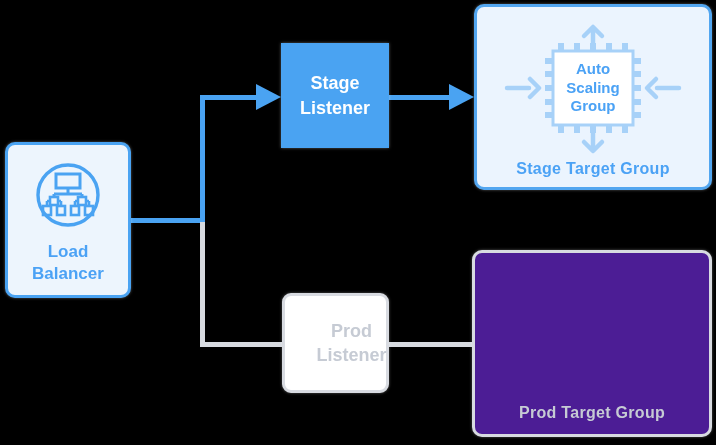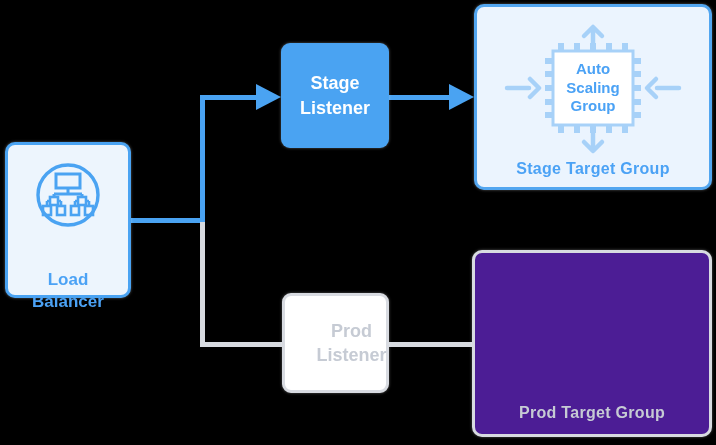--- a/index.html
+++ b/index.html
@@ -14,26 +14,26 @@
   html,body{margin:0;padding:0;background:#000;}
   .canvas{
     position:relative;width:716px;height:445px;background:#000;
     font-family:"Liberation Sans", sans-serif;overflow:hidden;
   }
   .node{position:absolute;box-sizing:border-box;border-radius:10px;
         box-shadow:0 0 3px rgba(255,255,255,0.35);}
   
   .lb{left:5px;top:142px;width:126px;height:156px;
       background:var(--light-blue-fill);border:3px solid var(--blue);
-      display:flex;flex-direction:column;align-items:center;gap:28px;}
+      display:flex;flex-direction:column;align-items:center;}
   .lb .icon{margin-top:16px;}
   .lb .label{margin-top:8px;width:92px;text-align:center;
       color:var(--blue-text);font-size:17px;font-weight:600;line-height:1.3;}
   
-  .stage-listener{left:281px;top:43px;width:108px;height:105px;border-radius:9px;
+  .stage-listener{left:281px;top:43px;width:108px;height:105px;border-radius:0;
       background:var(--blue);display:flex;align-items:center;justify-content:center;}
   .stage-listener .label{width:84px;text-align:center;color:#fff;
       font-size:18px;font-weight:600;line-height:1.35;}
   .prod-listener{left:282px;top:293px;width:107px;height:100px;border-radius:9px;
       background:#fff;border:3px solid var(--gray-border);
       display:flex;align-items:center;justify-content:center;padding-left:32px;}
   .prod-listener .label{width:84px;text-align:center;color:var(--gray-text);
       font-size:18px;font-weight:600;line-height:1.35;}
   
   .stage-tg{left:474px;top:4px;width:238px;height:186px;

